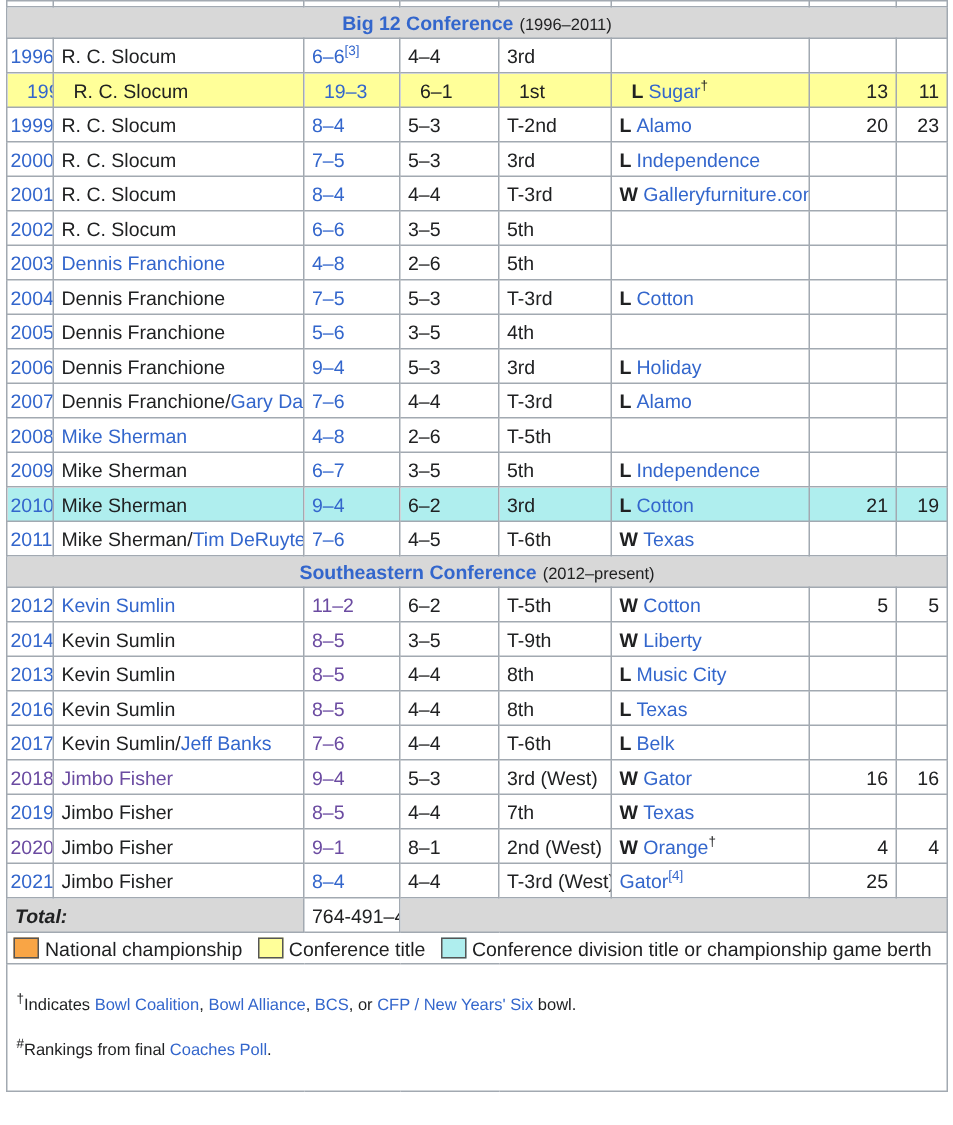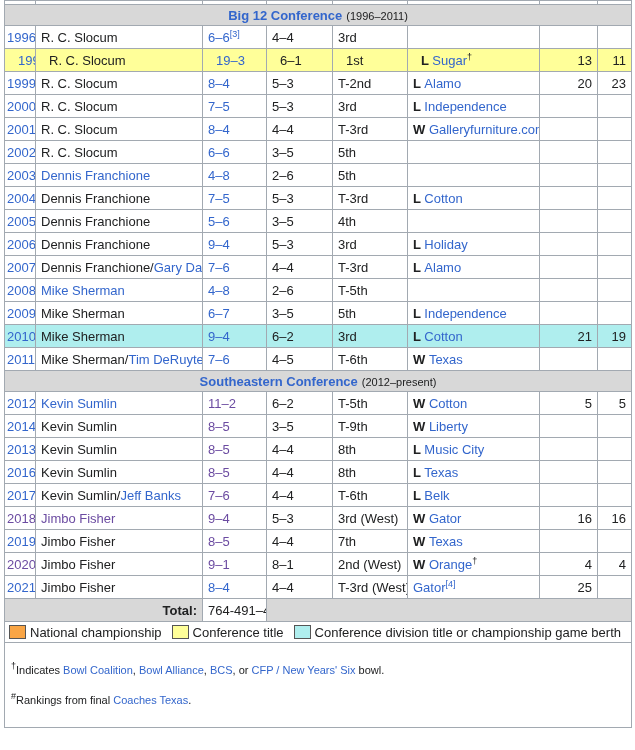--- a/index.html
+++ b/index.html
@@ -16,21 +16,21 @@
   .sec-sub{font-weight:normal; font-size:11px; color:var(--text,#202122); margin-left:4px;}
   td.year{text-align:center; padding:0 2px;}
   td.num{text-align:right; padding-right:5px;}
   .c-plain{color:var(--text,#202122);}
   .c-link{color:var(--link,#3366cc); cursor:pointer;}
   .c-visited{color:var(--visited,#6b4ba1); cursor:pointer;}
   .c-bold{color:var(--text,#202122); font-weight:bold;}
   sup{font-size:9px; line-height:0;}
   tr.bg-cyan td{background:var(--cyan,#AFEEEE);}
   tr.bg-yellow td{background:var(--yellow,#FFFF99);padding-left:13px;}
-  tr.total-row th{background:var(--hdrbg,#d8d8d8); font-weight:bold; text-align:right; height:21px;}
+  tr.total-row th{background:var(--hdrbg,#d8d8d8); font-weight:bold; text-align:left; height:21px;font-style:italic;}
   tr.total-row td{background:#ffffff;}
   tr.legend-row td{font-size:13px; height:21px; padding-left:4px;}
   .legend-item{margin-right:10px; display:inline-block;}
   .swatch{display:inline-block; width:15px; height:12px; border:1px solid #555;
           vertical-align:-2px; margin-right:4px;}
   tr.foot-row td{height:auto; padding:4px 6px; font-size:11px; line-height:14px; white-space:normal;}
   .foot-line{margin:16px 0;}
 </style>
 </head>
 <body>
@@ -307,17 +307,17 @@
         <th colspan="2"><span>Total:</span></th>
         <td><span class="c-plain">764-491–48</span></td>
         <th colspan="5"></th>
       </tr>
       <tr class="legend-row">
         <td colspan="8"><span class="legend-item"><span class="swatch" style="background: rgb(249, 165, 69);"></span><span>National championship</span></span><span class="legend-item"><span class="swatch" style="background: rgb(255, 255, 153);"></span><span>Conference title</span></span><span class="legend-item"><span class="swatch" style="background: rgb(175, 238, 238);"></span><span>Conference division title or championship game berth</span></span></td>
       </tr>
       <tr class="foot-row">
         <td colspan="8">
           <div class="foot-line"><sup><span class="c-plain">†</span></sup><span class="c-plain">Indicates </span><span class="c-link">Bowl Coalition</span><span class="c-plain">, </span><span class="c-link">Bowl Alliance</span><span class="c-plain">, </span><span class="c-link">BCS</span><span class="c-plain">, or </span><span class="c-link">CFP / New Years' Six</span><span class="c-plain"> bowl.</span></div>
-          <div class="foot-line"><sup><span class="c-plain">#</span></sup><span class="c-plain">Rankings from final </span><span class="c-link">Coaches Texas</span><span class="c-plain">.</span></div>
+          <div class="foot-line"><sup><span class="c-plain">#</span></sup><span class="c-plain">Rankings from final </span><span class="c-link">Coaches Poll</span><span class="c-plain">.</span></div>
         </td>
       </tr>
     </tbody>
 </table>
 
 </body></html>

